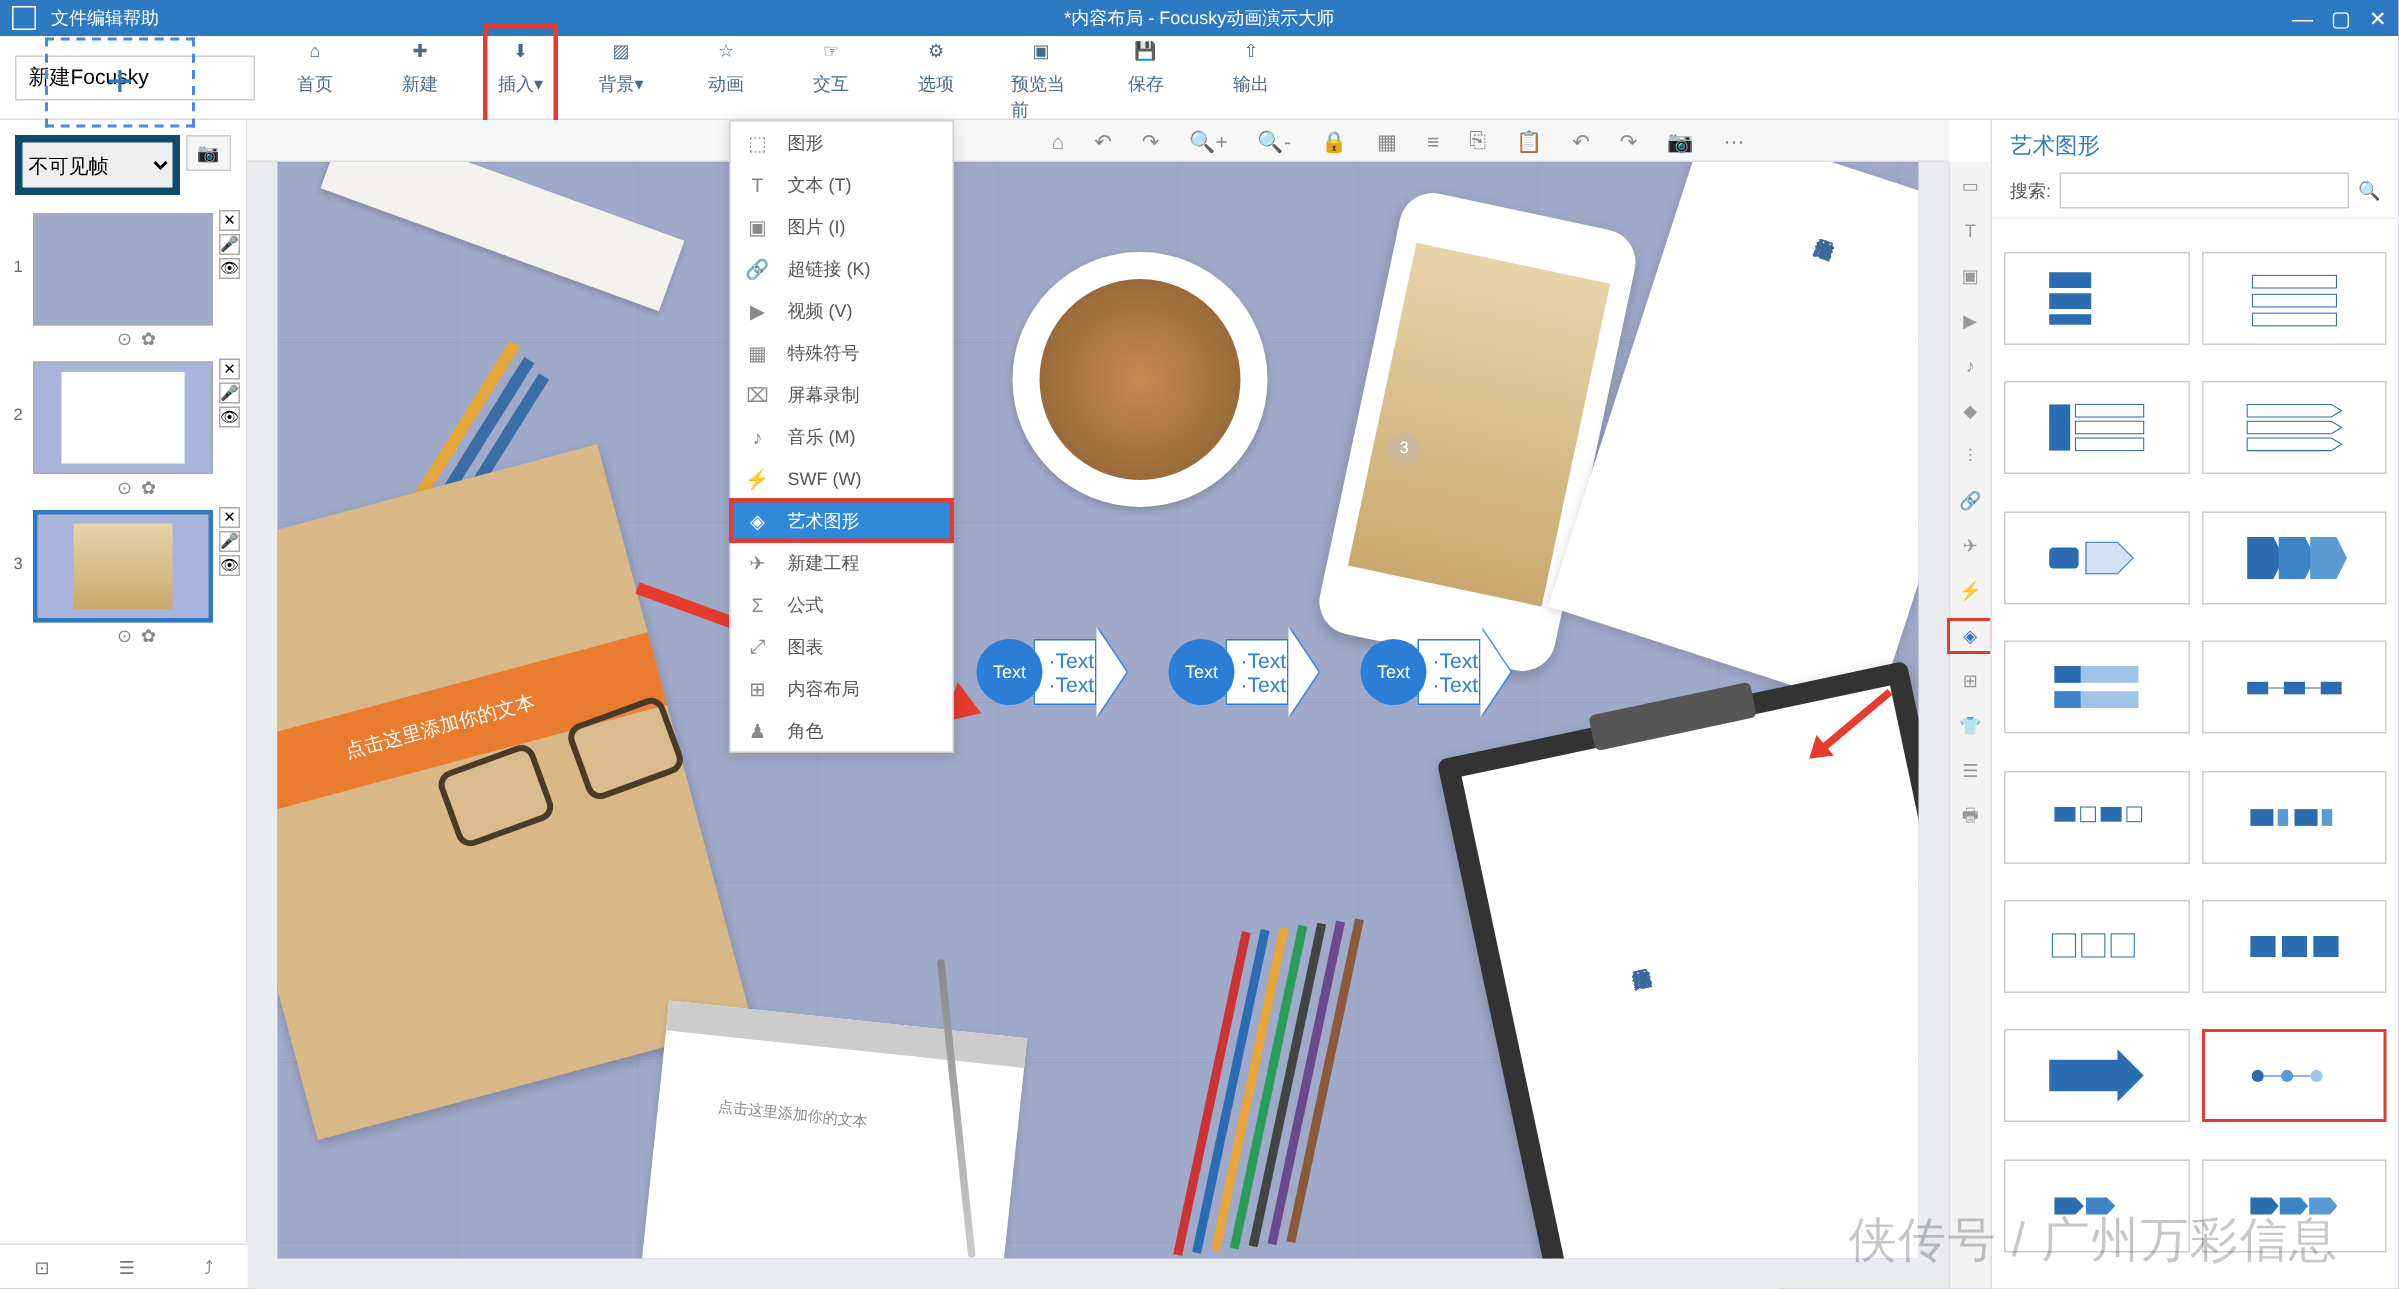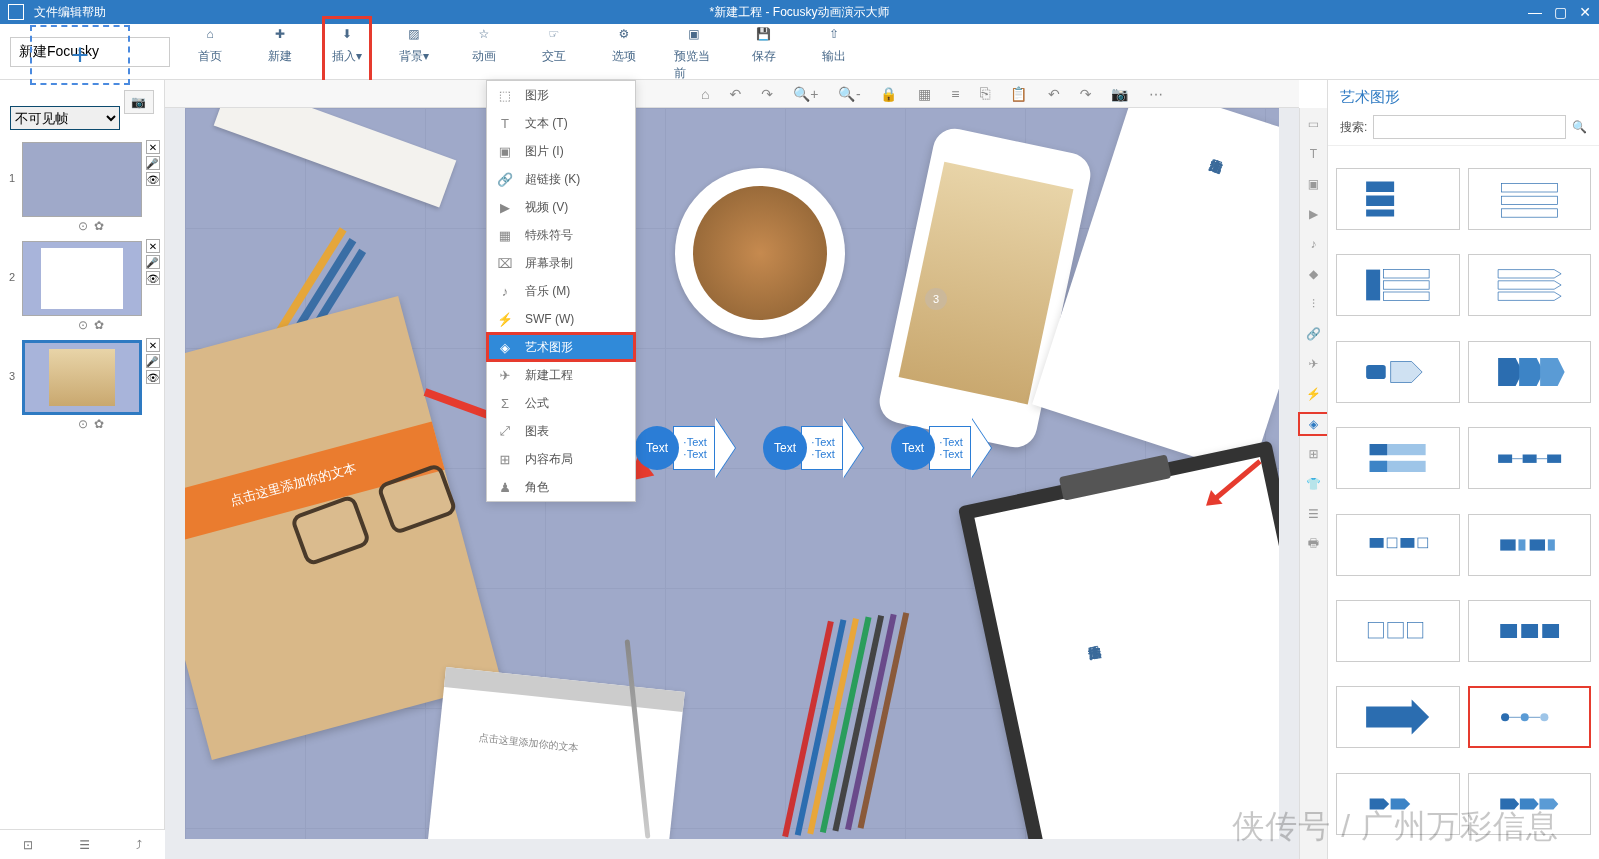--- a/index.html
+++ b/index.html
@@ -23,21 +23,21 @@
 .tool-btn .lbl { font-size:12px; }
 .tool-btn.boxed { border:3px solid #e63b2e; margin:-6px -8px; padding:3px 5px; width:50px; }
 .search-area { margin-left:auto; display:flex; gap:4px; }
 .search-area input { width:190px; height:26px; border:1px solid #ccc; border-radius:3px; padding:0 6px; }
 .search-btn { width:50px; height:26px; background:#2e7ac2; color:#fff; border:none; border-radius:3px; cursor:pointer; }
 
 
 .left-panel { position:absolute; top:80px; left:0; width:165px; bottom:30px; background:#fff; border-right:1px solid #ddd; }
 .add-slide { margin:-55px 10px 5px 30px; width:100px; height:60px; border:2px dashed #4a8adf; display:flex; align-items:center; justify-content:center; font-size:30px; color:#2e7ac2; cursor:pointer; }
 .frame-combo { margin:5px 10px; display:flex; gap:4px; }
-.frame-combo select { flex:1; height:24px; border:1px solid #0c4a6e;margin-top:16px; }
+.frame-combo select { flex:1; height:40px; border:5px solid #0c4a6e; }
 .frame-combo .cam { width:30px; height:24px; border:1px solid #ccc; background:#f5f5f5; display:flex; align-items:center; justify-content:center; cursor:pointer; }
 .slides { padding:5px 0; }
 .slide-row { display:flex; align-items:flex-start; padding:2px 2px 0 6px; position:relative; }
 .slide-row .num { width:12px; text-align:center; color:#666; margin-top:30px; font-size:11px; }
 .thumb { width:120px; height:75px; background:#a8b4da; border:1px solid #aaa; margin-left:4px; position:relative; overflow:hidden; }
 .thumb.selected { border:3px solid #2e7ac2; }
 .thumb-ctrls { position:absolute; right:4px; top:0; display:flex; flex-direction:column; gap:2px; }
 .thumb-ctrls span { width:14px; height:14px; background:#fff; border:1px solid #aaa; font-size:10px; display:flex; align-items:center; justify-content:center; cursor:pointer; }
 .slide-bottom { display:flex; justify-content:center; gap:6px; margin:2px 0 6px 18px; color:#888; }
 .slide-bottom span { cursor:pointer; }
@@ -70,24 +70,24 @@
 .pencils { position:absolute; top:100px; left:80px; width:8px; height:280px; background:#e5a63a; transform:rotate(32deg); box-shadow:14px 4px 0 #3a6ea5,28px 8px 0 #3a6ea5; }
 .glasses { position:absolute; top:380px; left:110px; width:160px; height:60px; transform:rotate(-20deg); }
 .glasses::before,.glasses::after { content:""; position:absolute; width:60px; height:45px; border:4px solid #4a3a2a; border-radius:10px; background:rgba(255,255,255,.05); }
 .glasses::before { left:0; } .glasses::after { right:0; }
 .notepad { position:absolute; bottom:-40px; left:250px; width:240px; height:200px; background:#fff; transform:rotate(6deg); box-shadow:0 2px 6px rgba(0,0,0,.15); border-top:20px solid #ccc; }
 .notepad .txt { writing-mode:horizontal-tb; color:#888; font-size:10px; padding:40px; }
 .pencils2 { position:absolute; bottom:0; left:620px; width:6px; height:220px; transform:rotate(12deg); background:#c33; box-shadow:12px -4px 0 #2b6db0,24px -8px 0 #e8a63a,36px -12px 0 #2a9d5b,48px -16px 0 #444,60px -20px 0 #6a4a8a,72px -24px 0 #8a5a3a; }
 .pen { position:absolute; bottom:0; left:450px; width:5px; height:200px; background:linear-gradient(#888,#ccc); transform:rotate(-6deg); border-radius:3px; }
 
 
-.flow { position:absolute; top:310px; left:450px; display:flex; gap:30px; }
+.flow { position:absolute; top:310px; left:450px; display:flex; gap:30px;padding-left:16px; }
 .flow-item { display:flex; align-items:center; }
 .flow-circle { width:44px; height:44px; border-radius:50%; background:#2b7dd6; color:#fff; display:flex; align-items:center; justify-content:center; font-size:12px; margin-right:-6px; z-index:2; }
-.flow-arrow { width:60px; height:60px; position:relative; display:flex; flex-direction:column; justify-content:center; padding-left:10px; color:#2b7dd6; font-size:11px; }
+.flow-arrow { width:60px; height:60px; position:relative; display:flex; flex-direction:column; justify-content:center; padding-left:10px; color:#2b7dd6; font-size:14px; }
 .flow-arrow::before { content:""; position:absolute; inset:8px 18px 8px 0; background:#fff; border:1px solid #2b7dd6; }
 .flow-arrow::after { content:""; position:absolute; right:-2px; top:0; border-left:20px solid #fff; border-top:30px solid transparent; border-bottom:30px solid transparent; filter:drop-shadow(1px 0 0 #2b7dd6); }
 .flow-arrow span { position:relative; z-index:1; }
 .num-badge { position:absolute; top:180px; left:740px; width:22px; height:22px; border-radius:50%; background:#cbb89a; color:#fff; display:flex; align-items:center; justify-content:center; font-size:11px; }
 
 
 .red-arrow { position:absolute; top:280px; left:240px; width:230px; height:8px; background:#e63b2e; transform:rotate(20deg); transform-origin:left; }
 .red-arrow::after { content:""; position:absolute; right:-14px; top:-10px; border-left:22px solid #e63b2e; border-top:14px solid transparent; border-bottom:14px solid transparent; }
 .red-arrow2 { position:absolute; top:370px; right:12px; width:60px; height:5px; background:#e63b2e; transform:rotate(-40deg); }
 .red-arrow2::after { content:""; position:absolute; left:-10px; top:-7px; border-right:14px solid #e63b2e; border-top:9px solid transparent; border-bottom:9px solid transparent; }
@@ -122,21 +122,21 @@
 </head>
 <body>
 
 <div class="titlebar">
   <div class="logo"></div>
   <div class="menu">
     <span>文件</span>
     <span>编辑</span>
     <span>帮助</span>
   </div>
-  <div class="title">*新建工程 - Focusky动画演示大师</div>
+  <div class="title">*内容布局 - Focusky动画演示大师</div>
   <div class="winctl">
     <span>—</span>
     <span>▢</span>
     <span>✕</span>
   </div>
 </div>
 
 <div class="toolbar">
   <input class="project-title" value="新建Focusky" style="">
   <div class="tool-btns">

